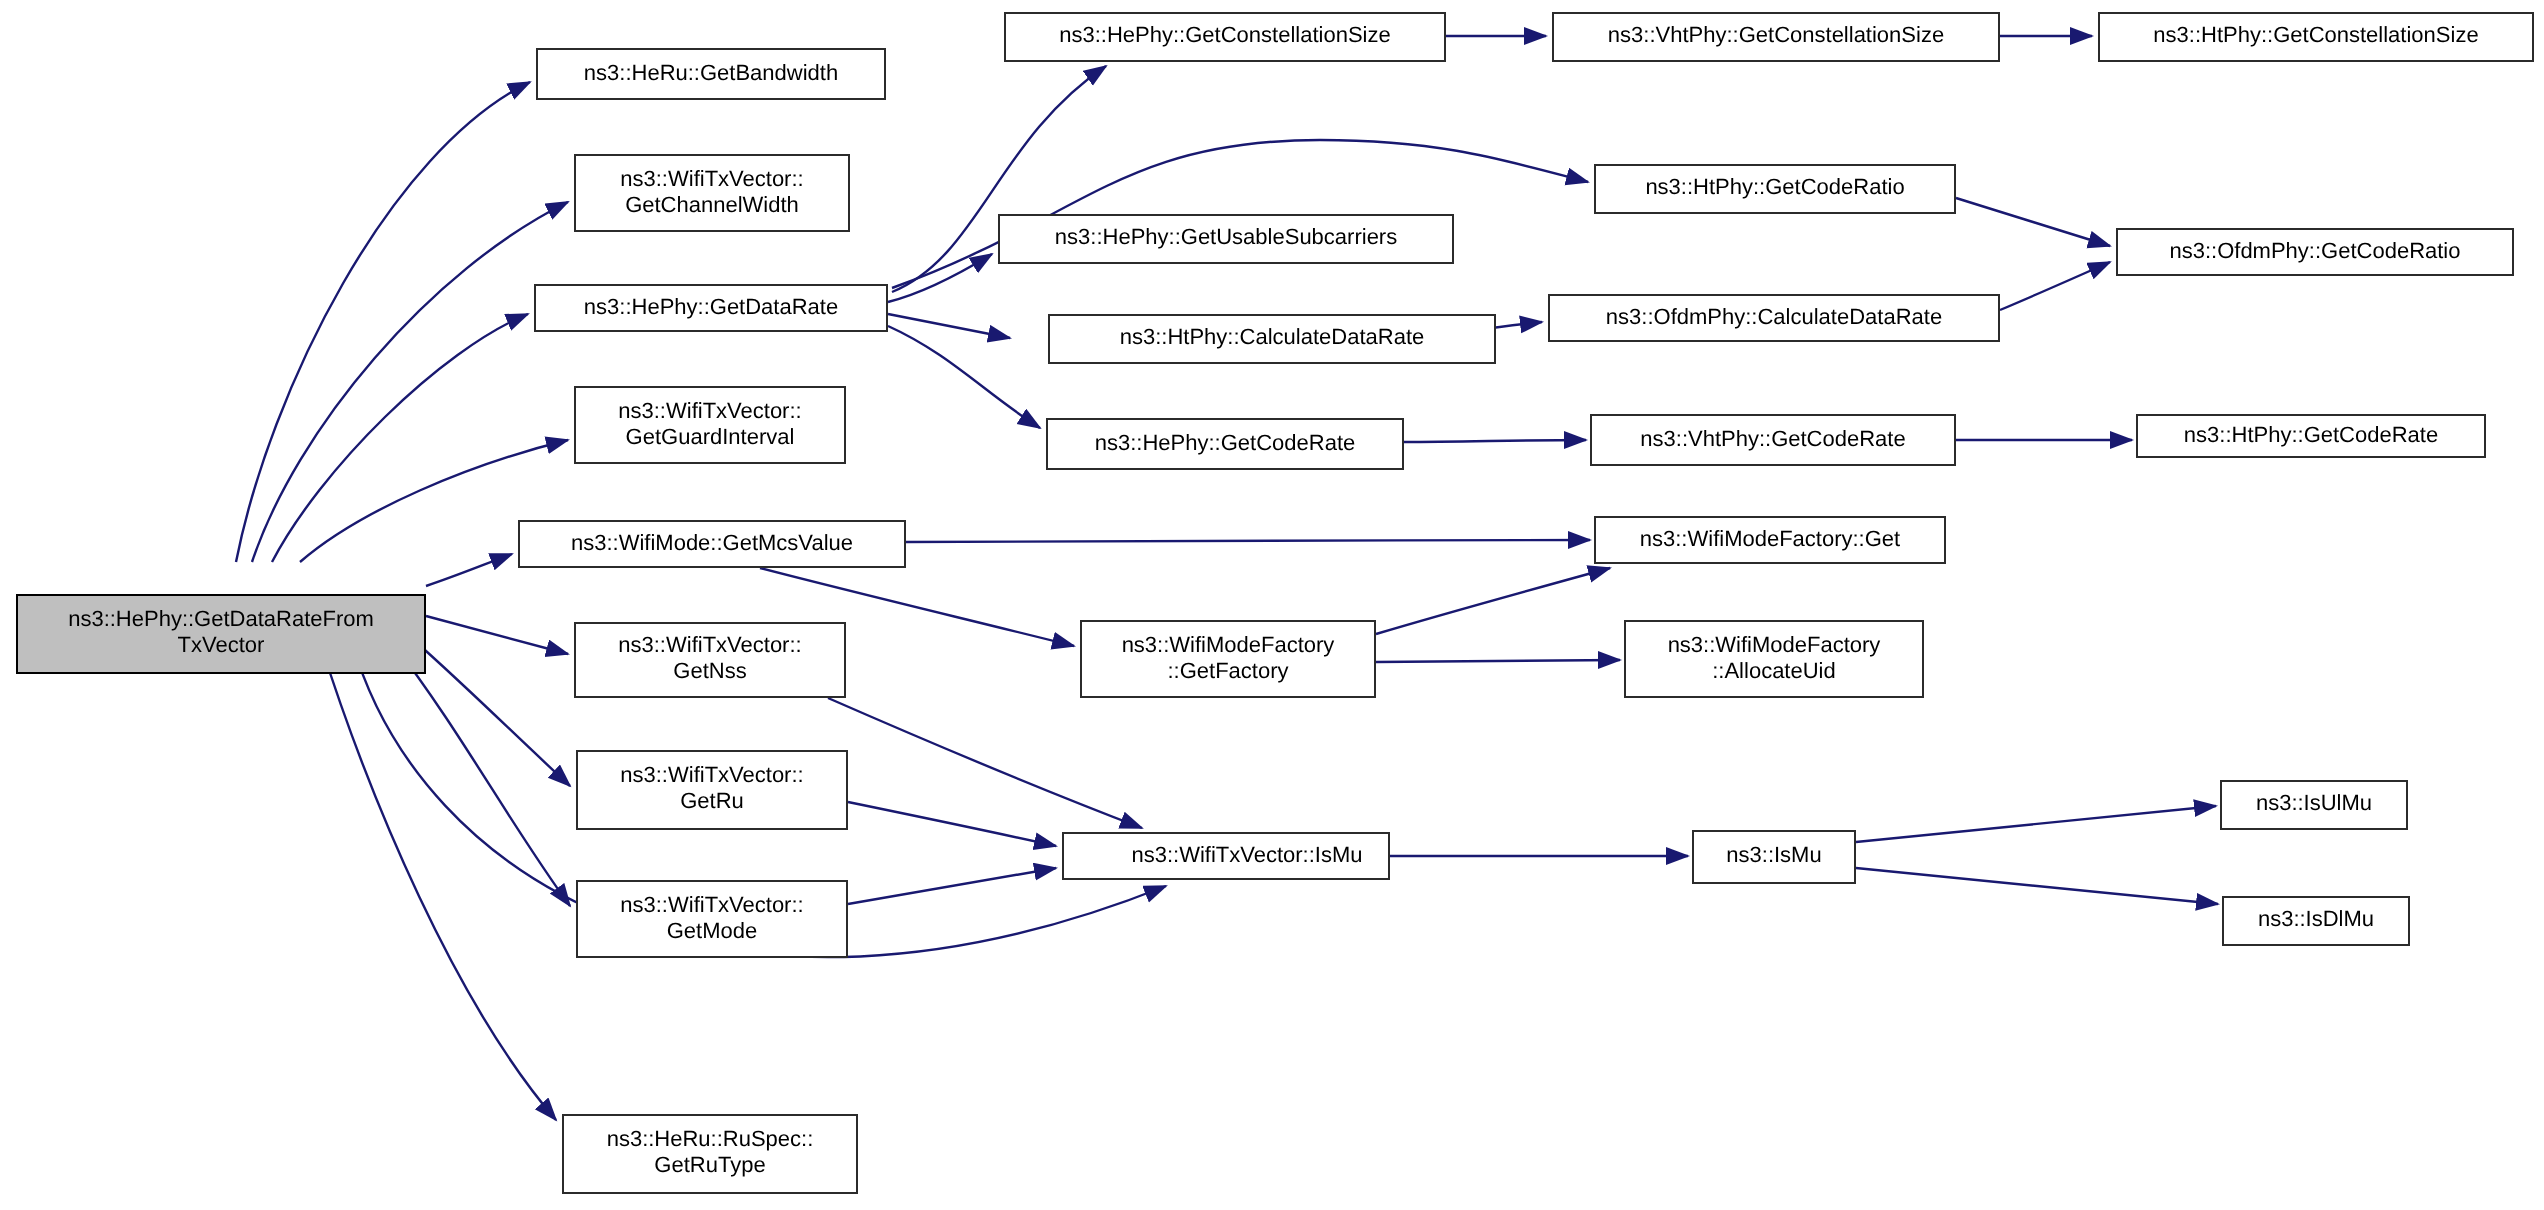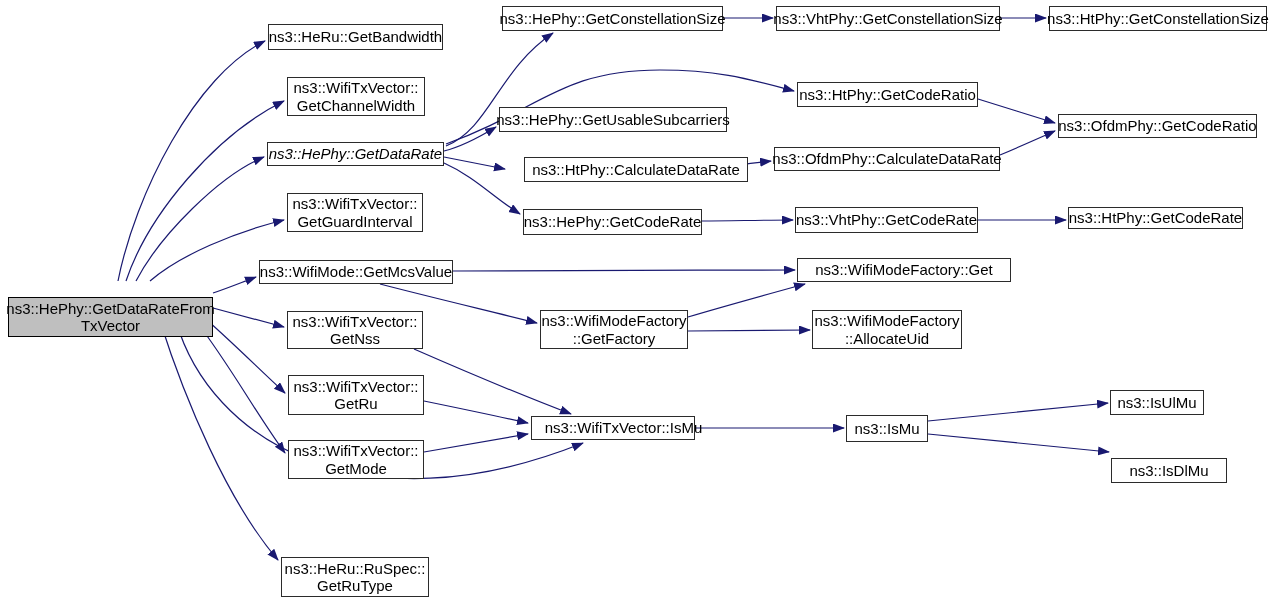--- a/index.html
+++ b/index.html
@@ -1,21 +1,21 @@
 <!DOCTYPE html>
 <html><head>
 <meta charset="utf-8">
 <style>
   html,body{margin:0;padding:0;background:#ffffff;}
   .canvas{position:relative;width:1272px;height:605px;background:#ffffff;overflow:hidden;
           font-family:"Liberation Sans",sans-serif;}
   #edge-svg{position:absolute;left:0;top:0;width:1272px;height:605px;}
   .node{position:absolute;display:flex;align-items:center;justify-content:center;
         box-sizing:border-box;background:#ffffff;border:1px solid #2b2b2b;
-        color:#000000;font-size:15px;line-height:1.14;text-align:center;
+        color:#000000;font-size:11px;line-height:1.14;text-align:center;
         white-space:pre-line;padding:1px 3px;cursor:pointer;}
   .node.root{background:#bfbfbf;border:1px solid #000000;cursor:default;}
 </style>
 </head>
 <body>
 
 <div class="canvas">
   <svg id="edge-svg" viewBox="0 0 1272 605">
       <defs>
         <marker id="ah" markerWidth="13" markerHeight="10" refX="11" refY="4.5" orient="auto" markerUnits="userSpaceOnUse">
@@ -54,21 +54,21 @@
       <path d="M695,428 C744,428 795,428 844,428" fill="none" stroke="#191970" stroke-width="1.2" marker-end="url(#ah)"></path>
       <path d="M928,421 C987,415 1047,409 1108,403" fill="none" stroke="#191970" stroke-width="1.2" marker-end="url(#ah)"></path>
       <path d="M928,434 C987,440 1047,446 1109,452" fill="none" stroke="#191970" stroke-width="1.2" marker-end="url(#ah)"></path>
     </svg>
   <div id="node-layer">
       <div class="node root" style="left: 8px; top: 281px; width: 205px; height: 40px; margin-top: 16px;">ns3::HePhy::GetDataRateFrom
 TxVector</div>
       <div class="node" style="left: 268px; top: 24px; width: 175px; height: 26px;">ns3::HeRu::GetBandwidth</div>
       <div class="node" style="left: 287px; top: 77px; width: 138px; height: 39px;">ns3::WifiTxVector::
 GetChannelWidth</div>
-      <div class="node" style="left: 267px; top: 142px; width: 177px; height: 24px; font-style: italic;">ns3::HePhy::GetDataRate</div>
+      <div class="node" style="left: 267px; top: 142px; width: 177px; height: 24px;">ns3::HePhy::GetDataRate</div>
       <div class="node" style="left: 287px; top: 193px; width: 136px; height: 39px;">ns3::WifiTxVector::
 GetGuardInterval</div>
       <div class="node" style="left: 259px; top: 260px; width: 194px; height: 24px;">ns3::WifiMode::GetMcsValue</div>
       <div class="node" style="left: 287px; top: 311px; width: 136px; height: 38px;">ns3::WifiTxVector::
 GetNss</div>
       <div class="node" style="left: 288px; top: 375px; width: 136px; height: 40px;">ns3::WifiTxVector::
 GetRu</div>
       <div class="node" style="left: 288px; top: 440px; width: 136px; height: 39px;">ns3::WifiTxVector::
 GetMode</div>
       <div class="node" style="left: 281px; top: 557px; width: 148px; height: 40px;">ns3::HeRu::RuSpec::
@@ -77,23 +77,23 @@
       <div class="node" style="left: 776px; top: 6px; width: 224px; height: 25px;">ns3::VhtPhy::GetConstellationSize</div>
       <div class="node" style="left: 1049px; top: 6px; width: 218px; height: 25px;">ns3::HtPhy::GetConstellationSize</div>
       <div class="node" style="left: 797px; top: 82px; width: 181px; height: 25px;">ns3::HtPhy::GetCodeRatio</div>
       <div class="node" style="left: 1058px; top: 114px; width: 199px; height: 24px;">ns3::OfdmPhy::GetCodeRatio</div>
       <div class="node" style="left: 499px; top: 107px; width: 228px; height: 25px;">ns3::HePhy::GetUsableSubcarriers</div>
       <div class="node" style="left: 508px; top: 157px; width: 224px; height: 25px; margin-left: 16px;">ns3::HtPhy::CalculateDataRate</div>
       <div class="node" style="left: 774px; top: 147px; width: 226px; height: 24px;">ns3::OfdmPhy::CalculateDataRate</div>
       <div class="node" style="left: 523px; top: 209px; width: 179px; height: 26px;">ns3::HePhy::GetCodeRate</div>
       <div class="node" style="left: 795px; top: 207px; width: 183px; height: 26px;">ns3::VhtPhy::GetCodeRate</div>
       <div class="node" style="left: 1068px; top: 207px; width: 175px; height: 22px;">ns3::HtPhy::GetCodeRate</div>
-      <div class="node" style="left: 797px; top: 258px; width: 214px; height: 24px;">ns3::WifiModeFactory::Get</div>
+      <div class="node" style="left: 797px; top: 258px; width: 176px; height: 24px;">ns3::WifiModeFactory::Get</div>
       <div class="node" style="left: 540px; top: 310px; width: 148px; height: 39px;">ns3::WifiModeFactory
 ::GetFactory</div>
       <div class="node" style="left: 812px; top: 310px; width: 150px; height: 39px;">ns3::WifiModeFactory
 ::AllocateUid</div>
       <div class="node" style="left: 531px; top: 416px; width: 164px; height: 24px; padding-left: 24px;">ns3::WifiTxVector::IsMu</div>
       <div class="node" style="left: 846px; top: 415px; width: 82px; height: 27px;">ns3::IsMu</div>
       <div class="node" style="left: 1110px; top: 390px; width: 94px; height: 25px;">ns3::IsUlMu</div>
-      <div class="node" style="left: 1111px; top: 458px; width: 116px; height: 25px; text-align: right;">ns3::IsDlMu</div>
+      <div class="node" style="left: 1111px; top: 448px; width: 94px; height: 25px; text-align: right;">ns3::IsDlMu</div>
     </div>
 </div>
 
 </body></html>

